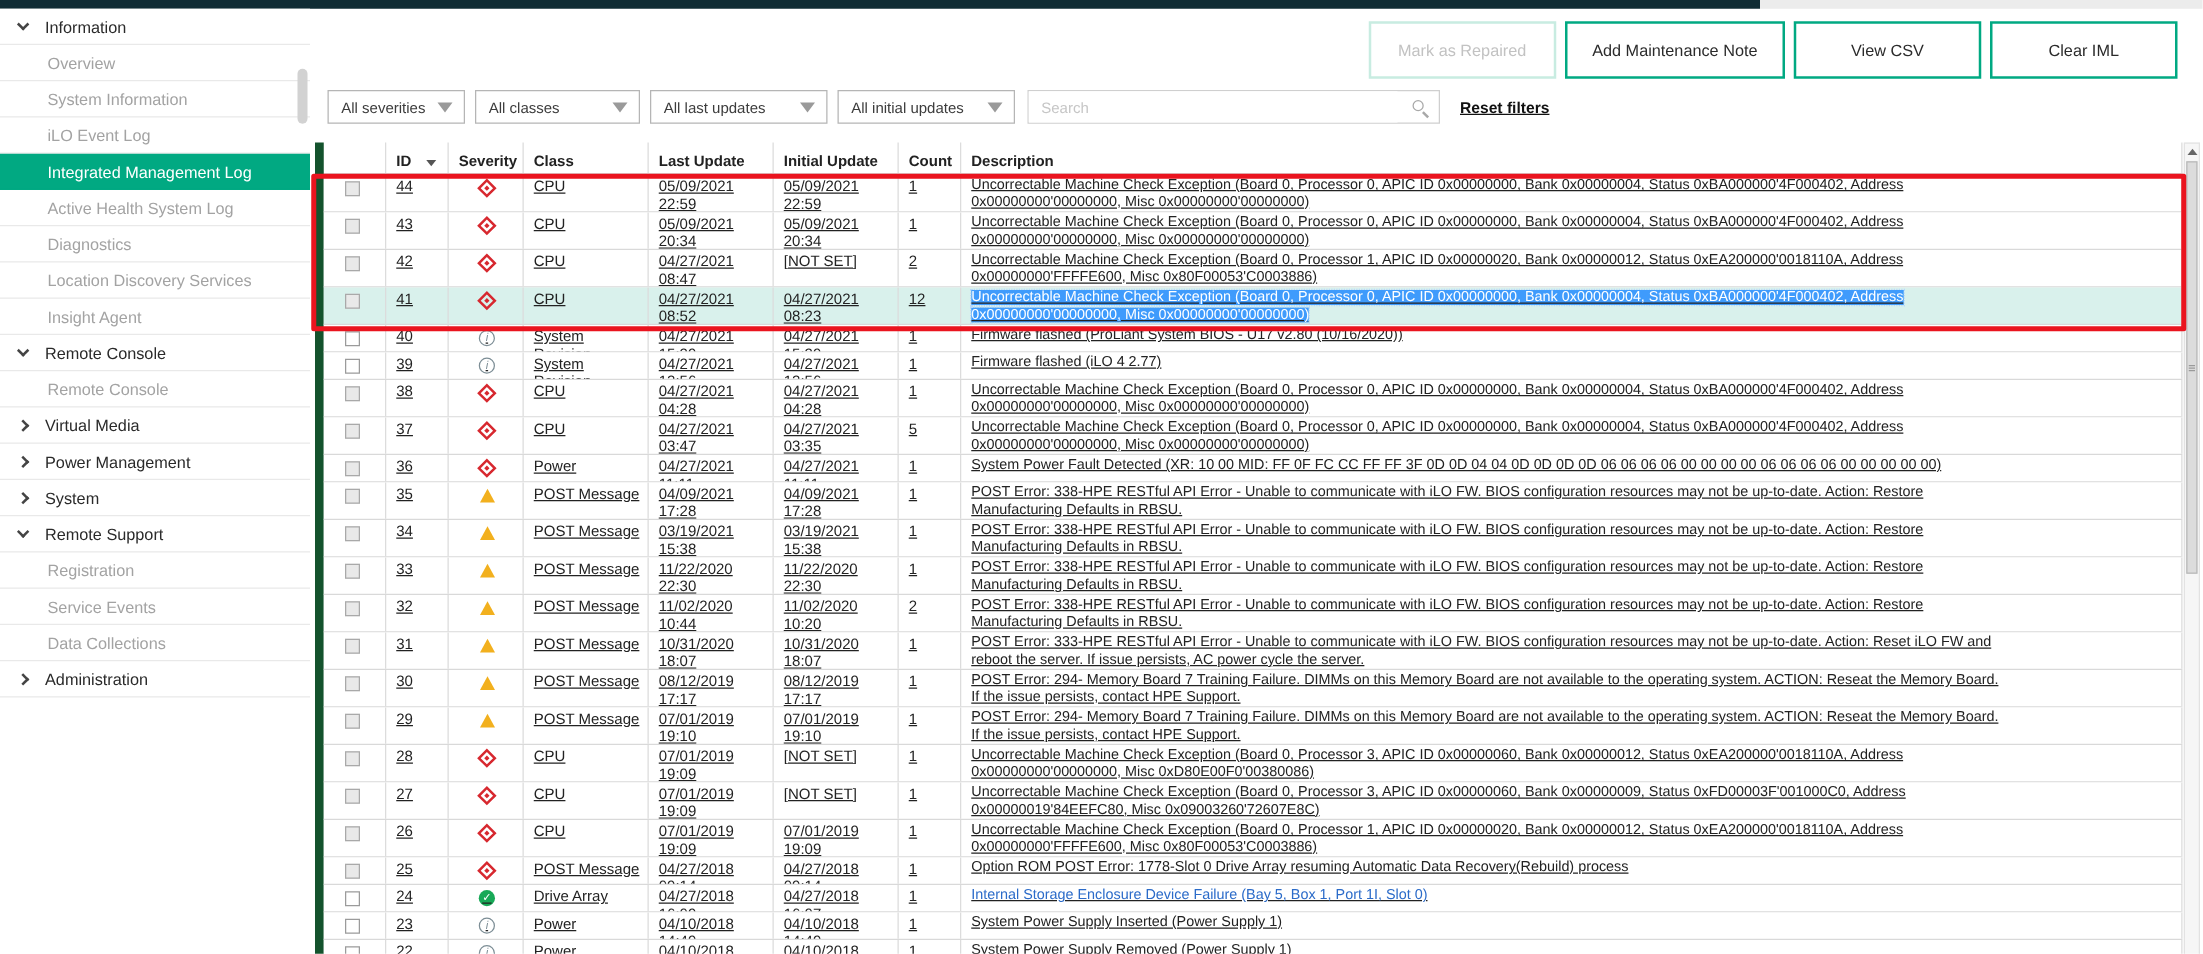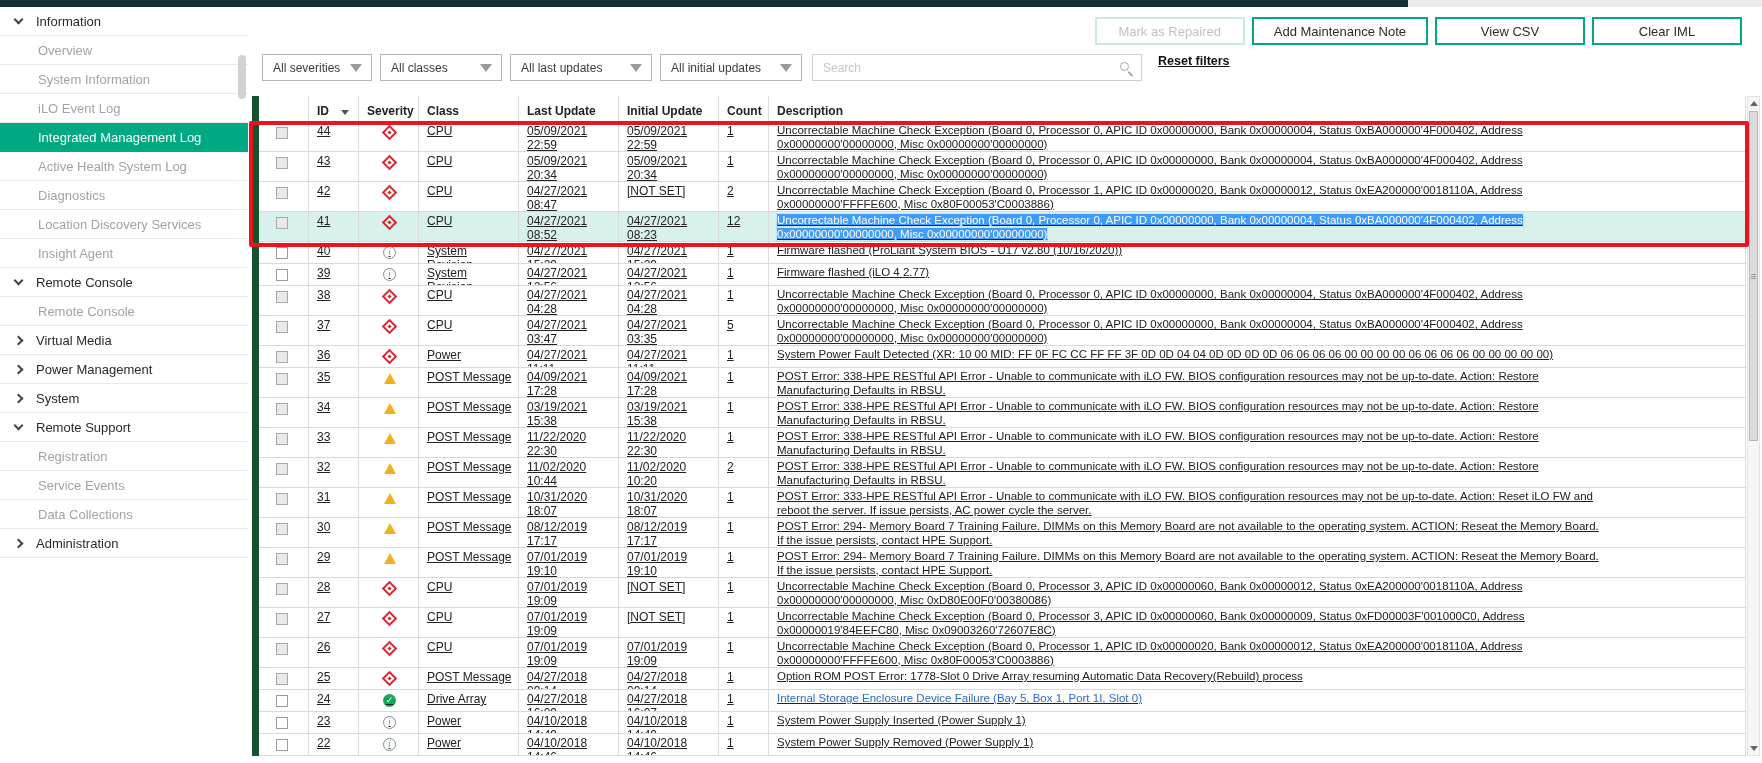--- a/index.html
+++ b/index.html
@@ -20,30 +20,30 @@
   .side-item .s-label { margin-left:14px; }
   .side-item.sub { padding-left:38px; color:#a3a3a3; }
   .side-item.sub .s-label { margin-left:0; }
   .side-item.selected { background:#01a982; color:#fff; border-bottom-color:#01a982; }
   .side-scroll { position:absolute; right:2px; top:2px; width:9px; height:740px; }
   .side-thumb { position:absolute; right:0; top:46px; width:8px; height:44px; background:#d2d2d2; border-radius:4px; }
 
   
   .content { flex:1; position:relative; padding-left:4px; }
   .toolbar { display:flex; justify-content:flex-end; gap:7px; margin:10px 20px 0 0; }
-  .btn { height:28px; min-width:150px; padding:0 20px; background:#fff; border:2px solid #00a982;
+  .btn { height:46px; min-width:150px; padding:0 20px; background:#fff; border:2px solid #00a982;
     font-size:13px; color:#2b2b2b; font-family:inherit; cursor:pointer; }
   .btn.disabled { border-color:#c8ece1; color:#c2c2c2; cursor:default; }
 
-  .filters { display:flex; align-items:flex-start; margin:9px 0 0 10px; }
+  .filters { display:flex; align-items:center; margin:9px 0 0 10px; }
   .dd { height:27px; border:1px solid #b5b5b5; display:flex; align-items:center; justify-content:space-between;
     padding:0 9px 0 10px; font-size:12px; color:#3c3c3c; background:#fff; margin-right:8px; cursor:pointer; }
   .dd .tri { width:0; height:0; border-left:6px solid transparent; border-right:6px solid transparent;
     border-top:8px solid #9a9a9a; }
-  .dd0{width:110px}.dd1{width:122px}.dd2{width:142px}.dd3{width:142px}
+  .dd0{width:110px}.dd1{width:132px}.dd2{width:142px}.dd3{width:142px}
   .search-box { position:relative; width:330px; height:27px; border:1px solid #cfcfcf; margin-left:2px; background:#fff; }
   .search { border:0; outline:none; width:295px; height:100%; padding:0 0 0 10px; font-size:12px;
     color:#444; font-family:inherit; }
   .search::placeholder { color:#c6c6c6; }
   .mag { position:absolute; right:12px; top:7px; width:9px; height:9px; border:1.5px solid #a8a8a8; border-radius:50%; }
   .mag::after { content:""; position:absolute; left:8px; top:8px; width:6px; height:1.5px;
     background:#a8a8a8; transform:rotate(45deg); transform-origin:0 0; }
   .reset { margin-left:16px; font-size:12.5px; font-weight:bold; color:#111;
     text-decoration:underline; cursor:pointer; }
 

